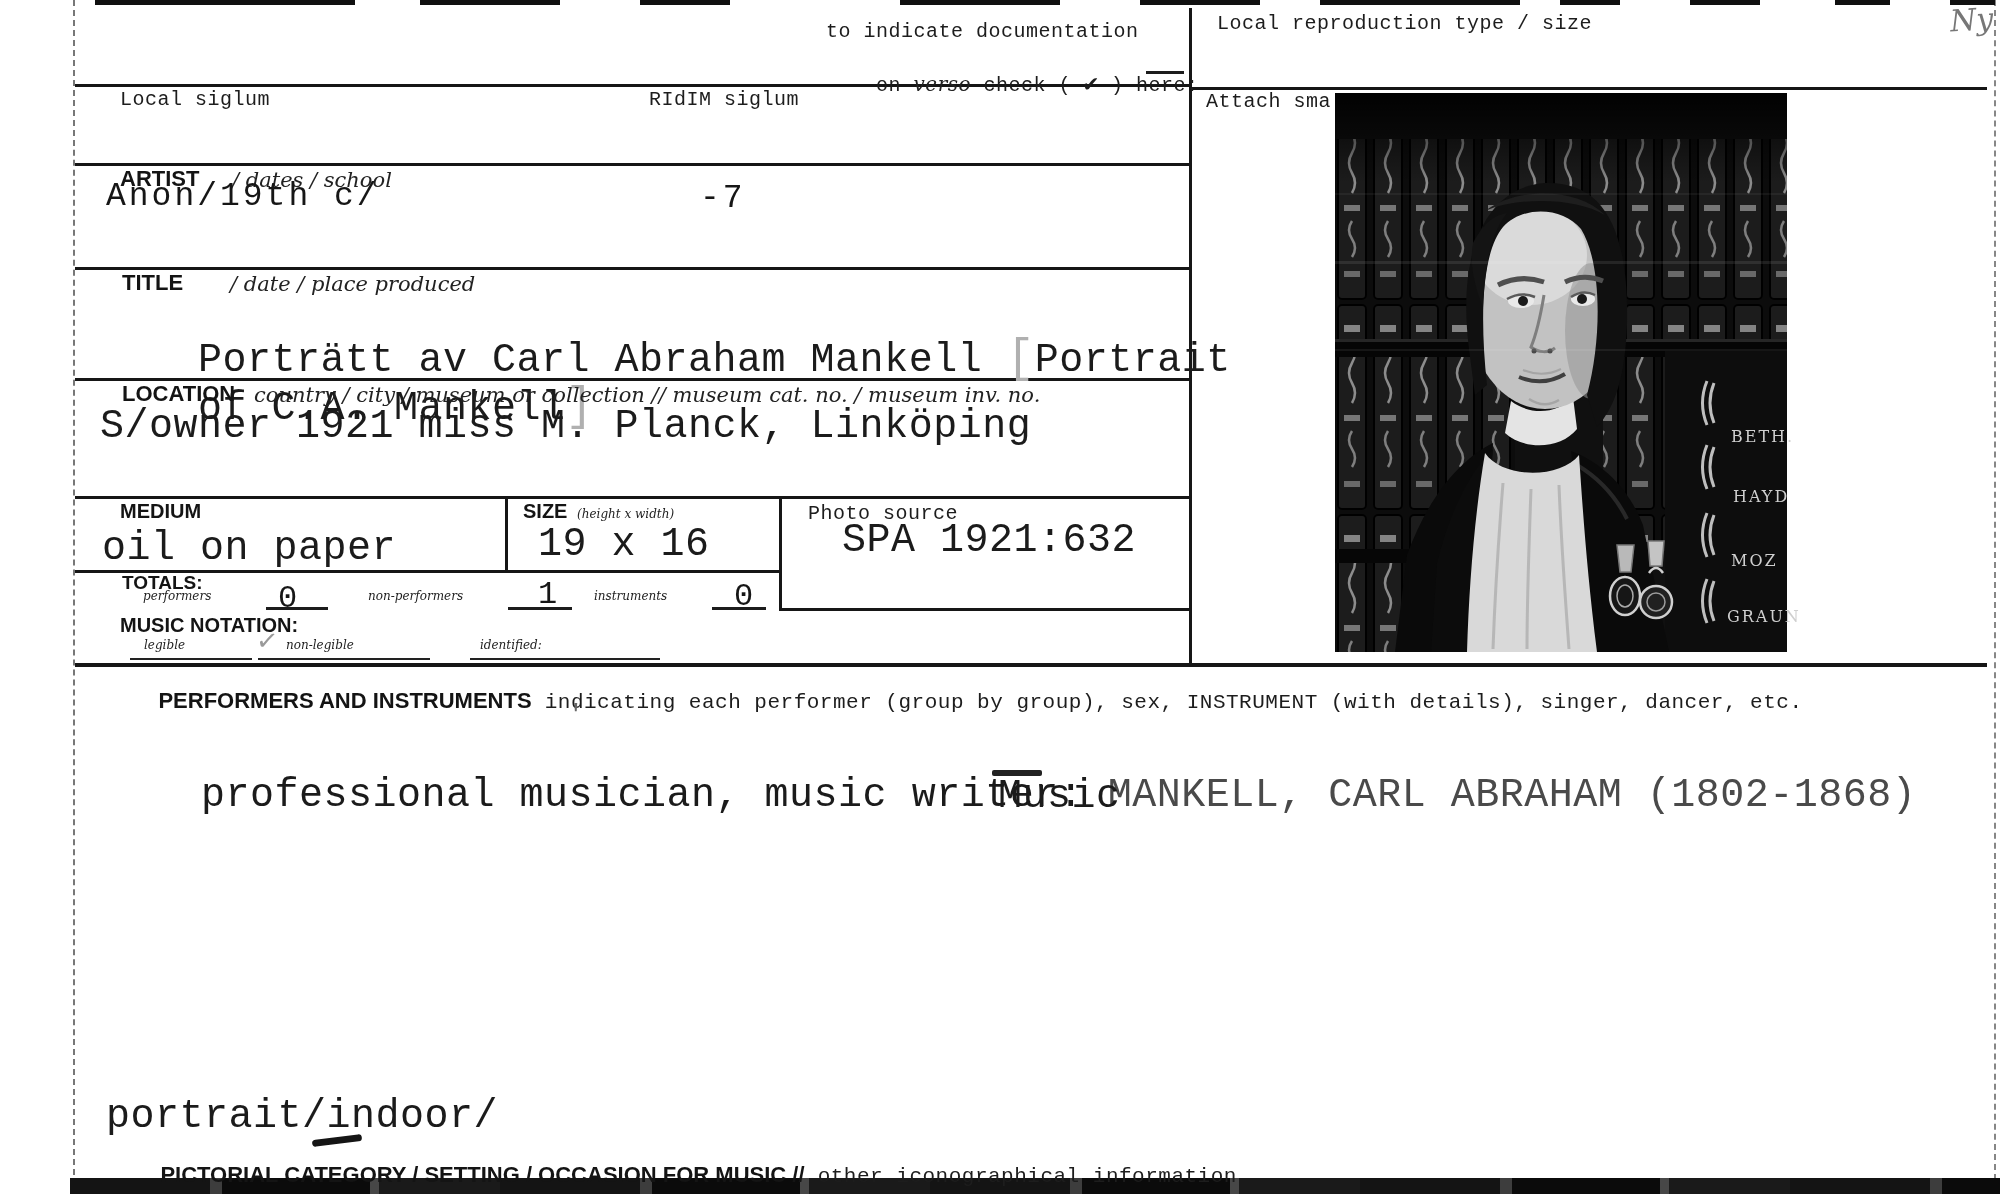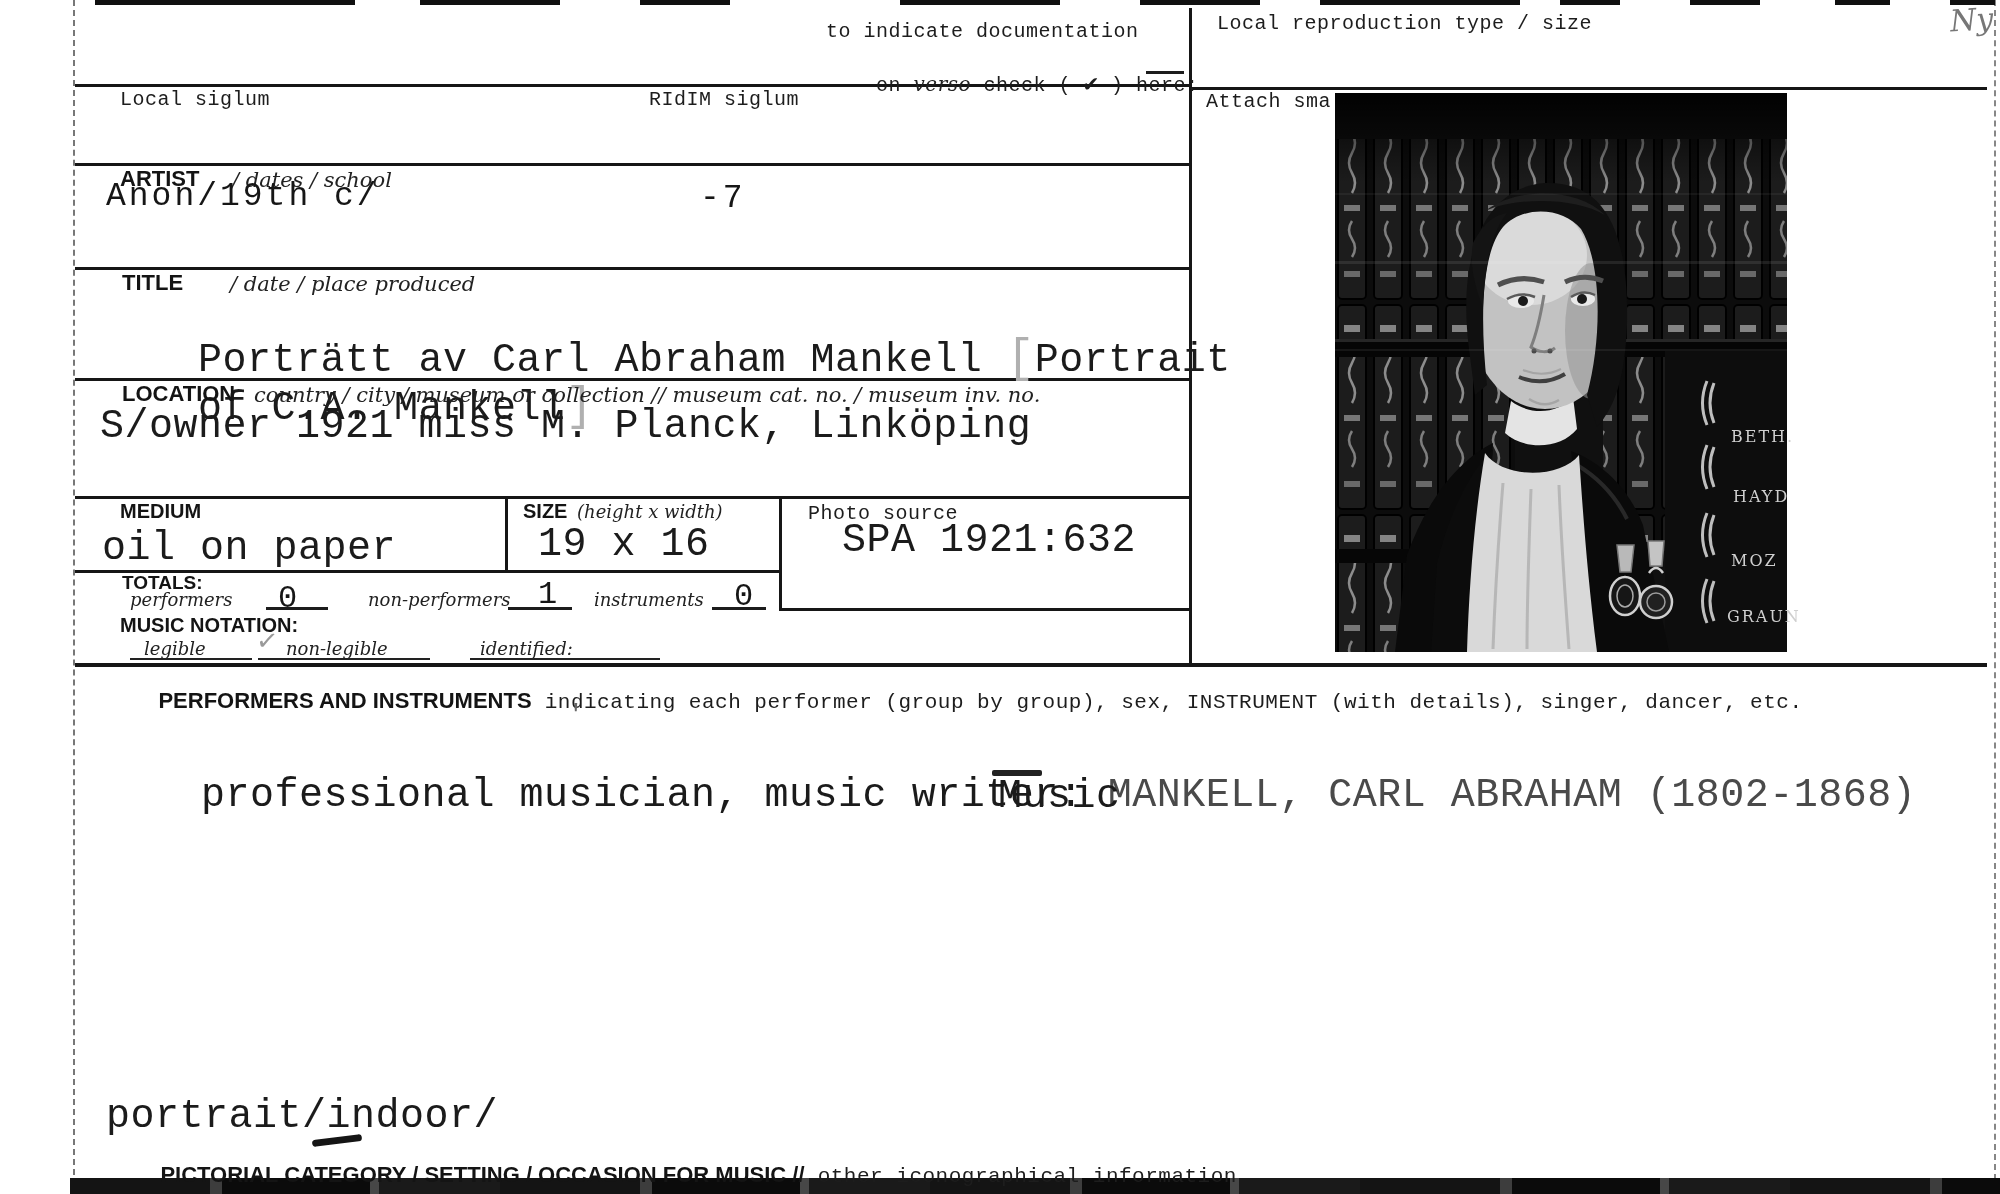--- a/index.html
+++ b/index.html
@@ -12,21 +12,21 @@
   .vline{position:absolute;width:3px;background:#161616;}
   .dash{position:absolute;height:5px;background:#101010;top:0;}
   
   .mono20{font-family:"Liberation Mono","DejaVu Sans Mono",monospace;font-size:20px;color:#1d1d1d;letter-spacing:.5px;}
   .typed40{font-family:"Liberation Mono","DejaVu Sans Mono",monospace;font-size:40px;color:#1b1b1b;letter-spacing:.5px;}
   .typed44{font-family:"Liberation Mono","DejaVu Sans Mono",monospace;font-size:33px;color:#161616;letter-spacing:3px;margin-left:12px;}
   .typed32{font-family:"Liberation Mono","DejaVu Sans Mono",monospace;font-size:32px;color:#161616;}
   .boldlabel{font-family:"Liberation Sans",sans-serif;font-weight:700;font-size:22px;color:#141414;letter-spacing:0px;}
   .boldlabel20{font-family:"Liberation Sans",sans-serif;font-weight:700;font-size:20px;color:#141414;text-align:center;}
   .ital{font-family:"DejaVu Serif",serif;font-style:italic;font-size:21px;color:#222;}
-  .ital20{font-family:"DejaVu Serif",serif;font-style:italic;font-size:18px;color:#222;}
+  .ital20{font-family:"DejaVu Serif",serif;font-style:italic;font-size:12px;color:#222;}
   .pencil{color:#b0b0b0;}
   .caps-light{color:#4a4a4a;}
   .handwriting{font-family:"DejaVu Serif",serif;font-style:italic;color:#777;}
   .photo-label{position:absolute;font-family:"DejaVu Serif",serif;font-size:16px;letter-spacing:2px;color:#cfcfcf;}
   .underline-seg{position:absolute;height:3px;background:#1c1c1c;}
   .thinline{position:absolute;height:2px;background:#222;}
   .edge-left{position:absolute;left:73px;top:0;height:1185px;width:0;border-left:2px dashed #4a4a4a;opacity:.75;}
   .edge-right{position:absolute;left:1994px;top:0;height:1180px;width:0;border-left:2px dashed #6a6a6a;opacity:.8;}
   .bottom-band{position:absolute;left:70px;top:1178px;width:1930px;height:16px;
       background:repeating-linear-gradient(90deg,#141414 0 140px,#3d3d3d 140px 152px,#0b0b0b 152px 300px,#474747 300px 309px,#1a1a1a 309px 430px);}
@@ -99,21 +99,21 @@
   <div class="abs" style="left:523px;top:500px;">
     <span class="boldlabel20">SIZE</span>
     <span class="ital20">(height x width)</span>
   </div>
   <div class="abs mono20" style="left:808px;top:502px;">Photo source</div>
   <div class="abs typed40" style="left:102px;top:526px;">oil on paper</div>
   <div class="abs typed40 pre" style="left:538px;top:522px;">19 x 16</div>
   <div class="abs typed40" style="left:842px;top:518px;">SPA 1921:632</div>
 
   <div class="abs boldlabel20" style="left:122px;top:572px;font-size:19px;">TOTALS:</div>
-  <div class="abs ital20" style="left:130px;top:589px;text-align:right;">performers</div>
+  <div class="abs ital20" style="left:143px;top:589px;text-align:right;">performers</div>
   <div class="abs typed32" style="left:278px;top:580px;">0</div>
   <div class="underline-seg" style="left:266px;top:607px;width:62px;"></div>
   <div class="abs ital20" style="left:352px;top:589px;margin-left:16px;">non-performers</div>
   <div class="abs typed32" style="left:538px;top:576px;">1</div>
   <div class="underline-seg" style="left:508px;top:607px;width:64px;"></div>
   <div class="abs ital20" style="left:594px;top:589px;">instruments</div>
   <div class="abs typed32" style="left:734px;top:578px;">0</div>
   <div class="underline-seg" style="left:712px;top:607px;width:54px;"></div>
 
   <div class="abs boldlabel20" style="left:120px;top:614px;">MUSIC NOTATION:</div>

